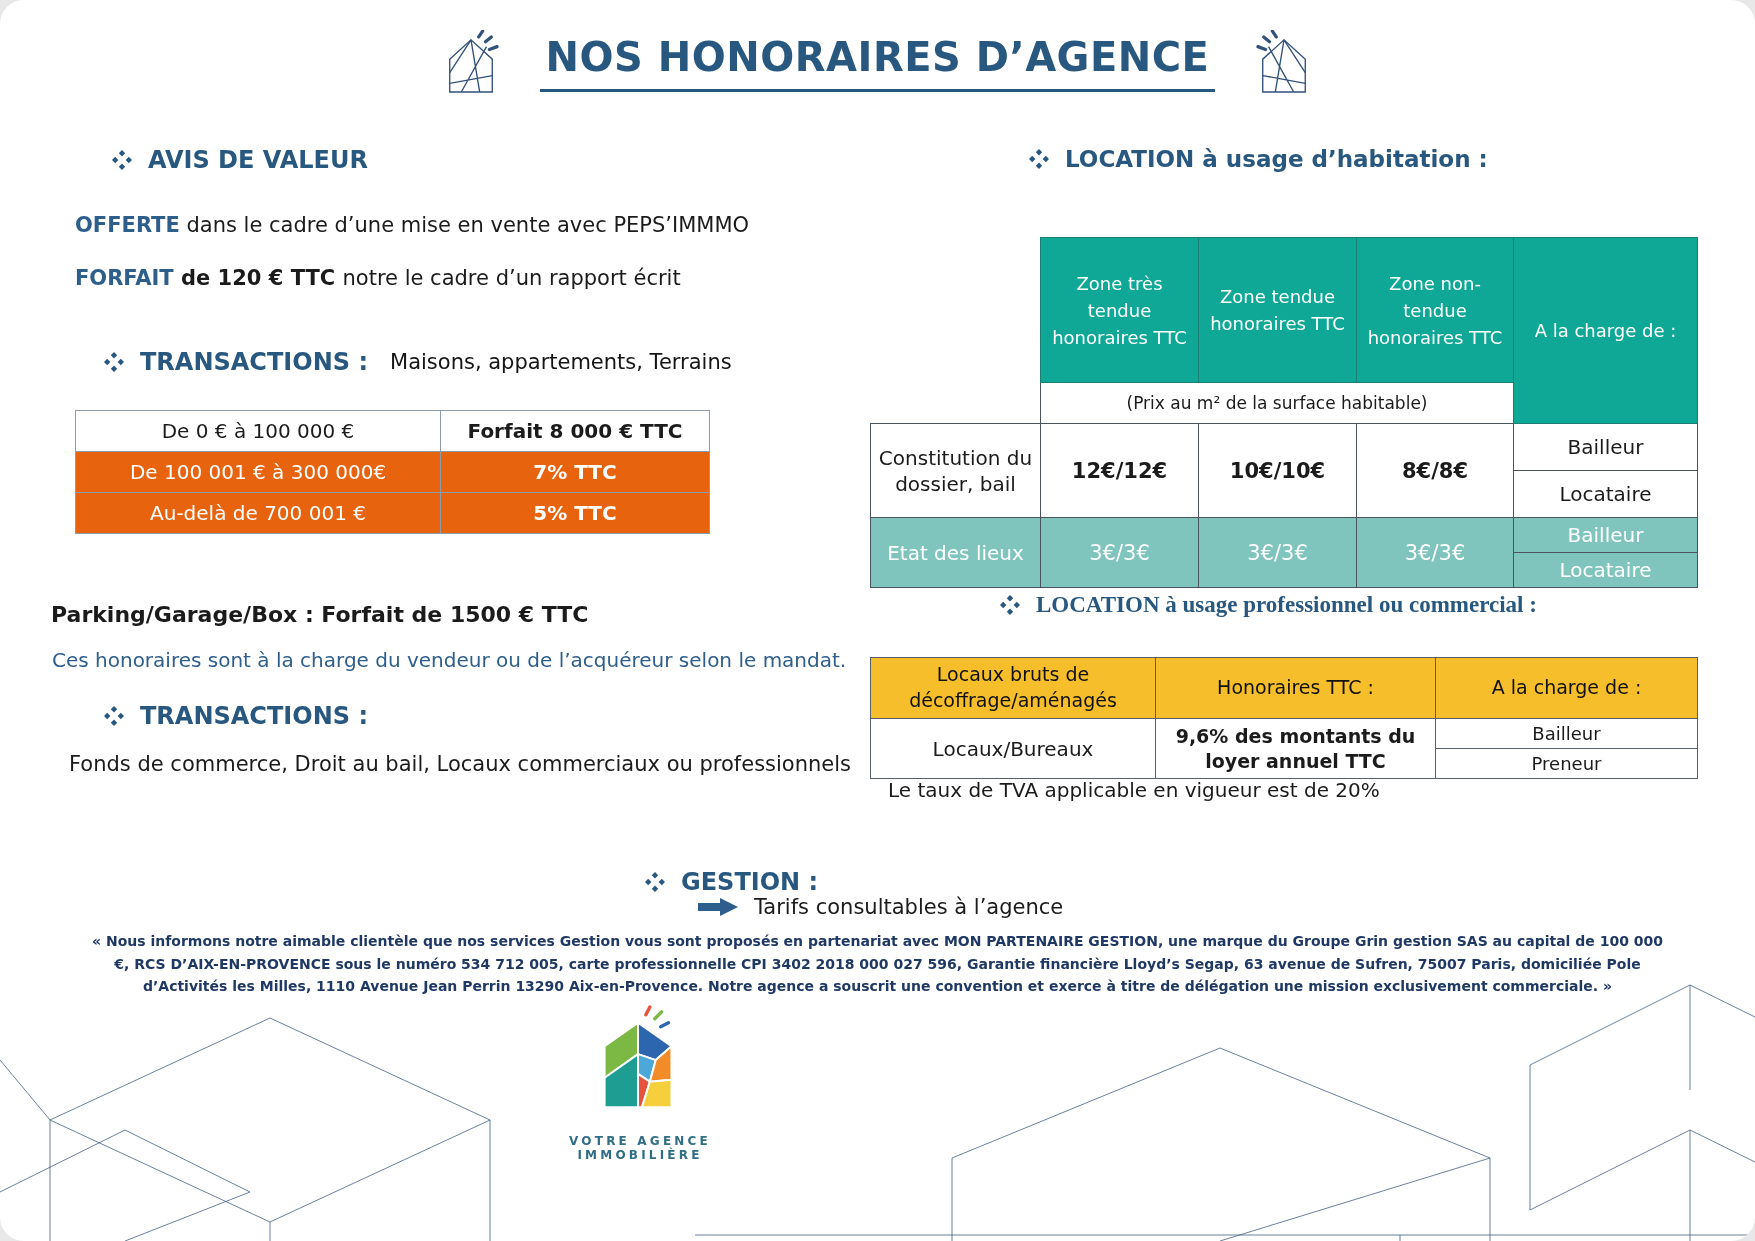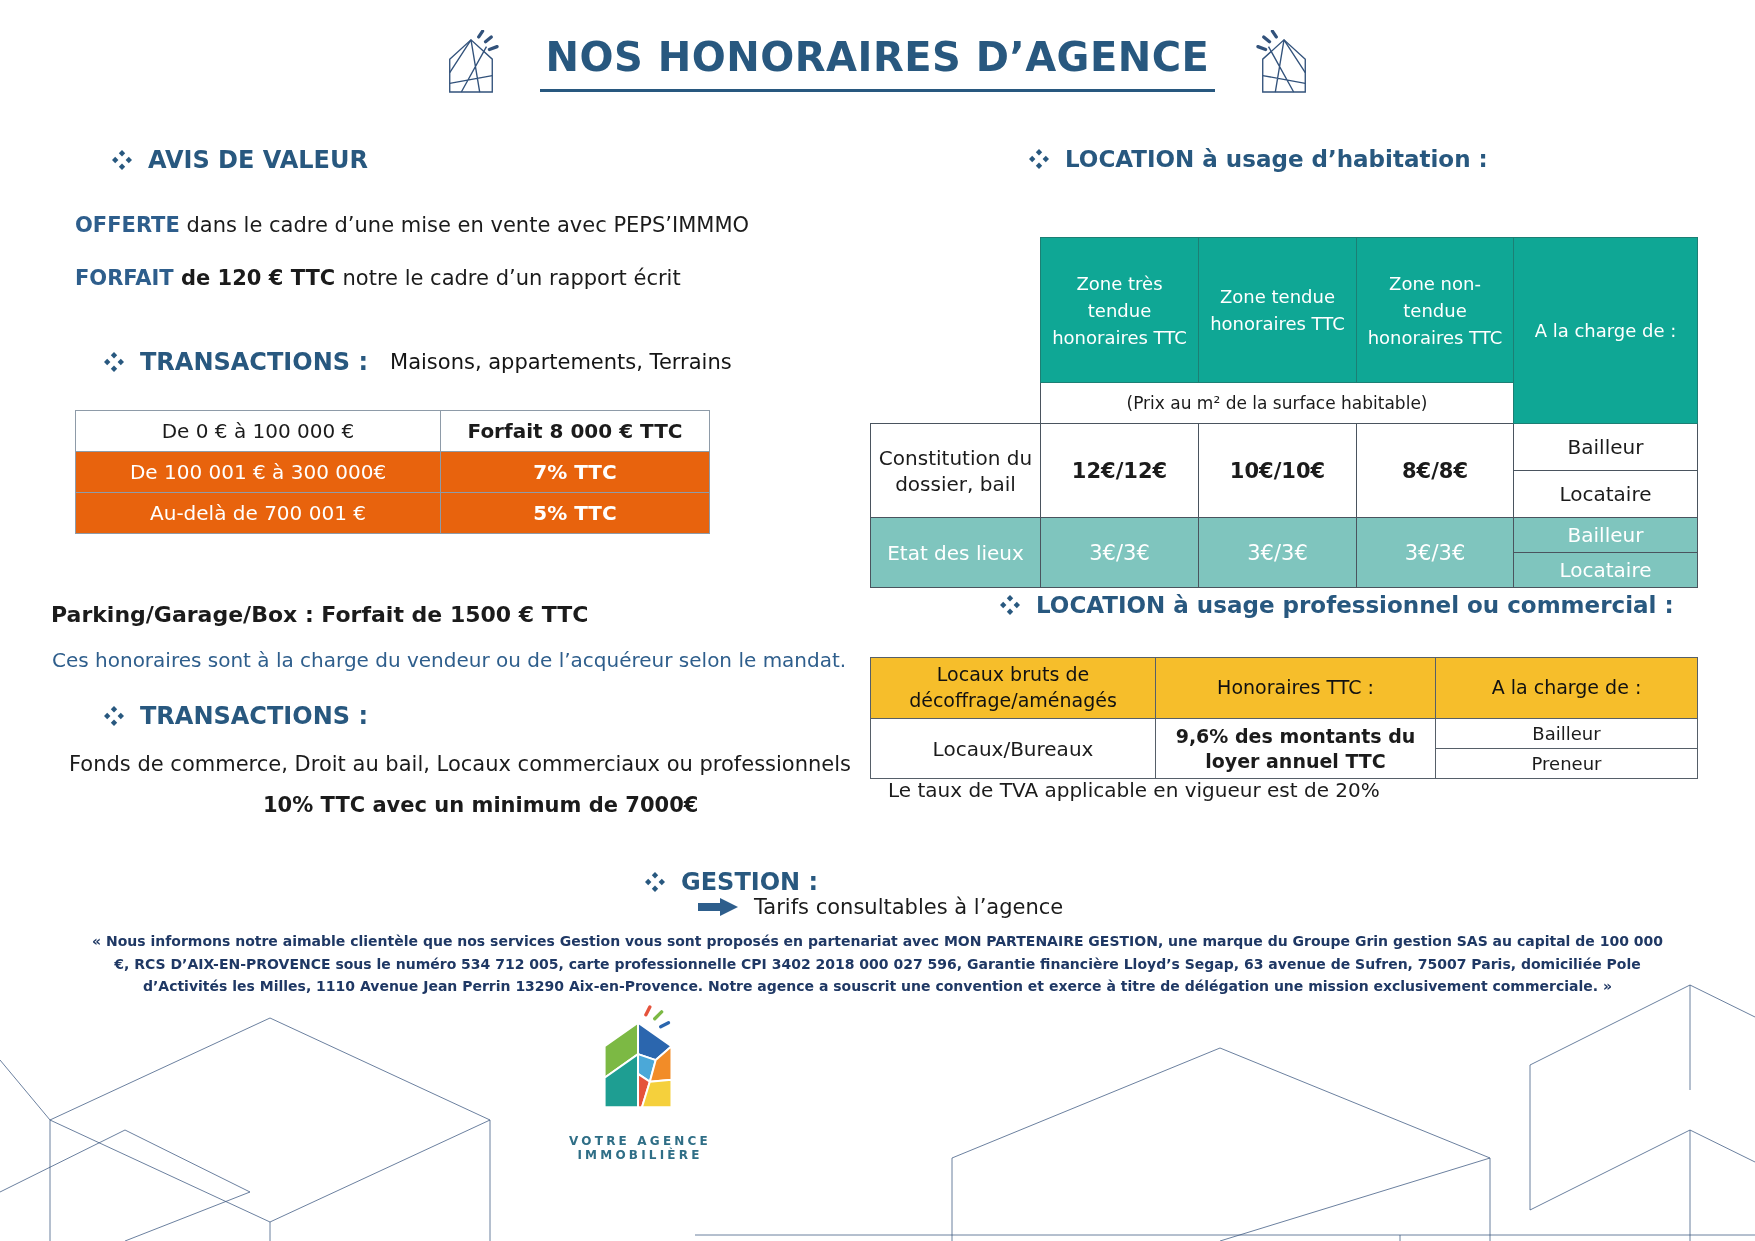--- a/index.html
+++ b/index.html
@@ -1,18 +1,18 @@
 <!DOCTYPE html>
 <html><head>
 <meta charset="utf-8">
 <style>
   html,body{margin:0;padding:0;background:#e8e8e8;}
   .page{
     position:relative;width:1755px;height:1241px;background:#ffffff;
-    font-family:"DejaVu Sans",sans-serif;color:#1b1b1b;overflow:hidden;margin:0 auto;
+    font-family:"DejaVu Sans",sans-serif;color:#1b1b1b;overflow:hidden;margin:0 auto;border-radius:24px;
   }
   .abs{position:absolute;}
   #bg-decor{position:absolute;left:0;top:0;z-index:0;}
   .layer{position:absolute;left:0;top:0;width:100%;height:100%;z-index:1;}
 
   
   .header{position:absolute;top:26px;left:0;width:100%;display:flex;justify-content:center;align-items:flex-start;gap:40px;z-index:2;}
   .main-title{
     font-size:40px;font-weight:bold;color:#28587F;letter-spacing:.5px;
     border-bottom:3px solid #28587F;padding:8px 6px 9px 6px;white-space:nowrap;
@@ -179,21 +179,20 @@
       <svg width="20" height="20" viewBox="0 0 20 20" fill="#28587F">
         <path d="M10 0l3.2 3.2L10 6.4 6.8 3.2z"></path>
           <path d="M3.2 6.8L6.4 10l-3.2 3.2L0 10z"></path>
         <path d="M16.8 6.8L20 10l-3.2 3.2L13.6 10z"></path>
           <path d="M10 13.6l3.2 3.2L10 20l-3.2-3.2z"></path>
       </svg>
       <span class="sec-label">TRANSACTIONS :</span>
     </div>
 
     <div class="abs line" style="left:69px;top:752px;">Fonds de commerce, Droit au bail, Locaux commerciaux ou professionnels</div>
-    <div class="abs line b" style="left:263px;top:793px;">10% TTC avec un minimum de 7000€</div>
 
     <div class="abs sec-h" style="left:1029px;top:146px;">
       <svg width="20" height="20" viewBox="0 0 20 20" fill="#28587F">
         <path d="M10 0l3.2 3.2L10 6.4 6.8 3.2z"></path>
           <path d="M3.2 6.8L6.4 10l-3.2 3.2L0 10z"></path>
         <path d="M16.8 6.8L20 10l-3.2 3.2L13.6 10z"></path>
           <path d="M10 13.6l3.2 3.2L10 20l-3.2-3.2z"></path>
       </svg>
       <span class="sec-label" style="font-size:23px;">LOCATION à usage d’habitation :</span>
     </div>
@@ -233,21 +232,21 @@
         <td class="val" rowspan="2">3€/3€</td>
         <td class="val" rowspan="2">3€/3€</td>
         <td class="chg">Bailleur</td>
       </tr>
       <tr class="etat">
         <td class="chg">Locataire</td>
       </tr>
     </tbody>
       </table>
 
-    <div class="abs sec-h" style="left:1000px;top:592px;">
+    <div class="abs sec-h" style="left:1000px;top:592px;font-family:Liberation Serif, serif;">
       <svg width="20" height="20" viewBox="0 0 20 20" fill="#28587F">
         <path d="M10 0l3.2 3.2L10 6.4 6.8 3.2z"></path>
           <path d="M3.2 6.8L6.4 10l-3.2 3.2L0 10z"></path>
         <path d="M16.8 6.8L20 10l-3.2 3.2L13.6 10z"></path>
           <path d="M10 13.6l3.2 3.2L10 20l-3.2-3.2z"></path>
       </svg>
       <span class="sec-label" style="font-size:23px;">LOCATION à usage professionnel ou commercial :</span>
     </div>
 
     <table class="t3 abs" style="left:870px;top:657px;">

